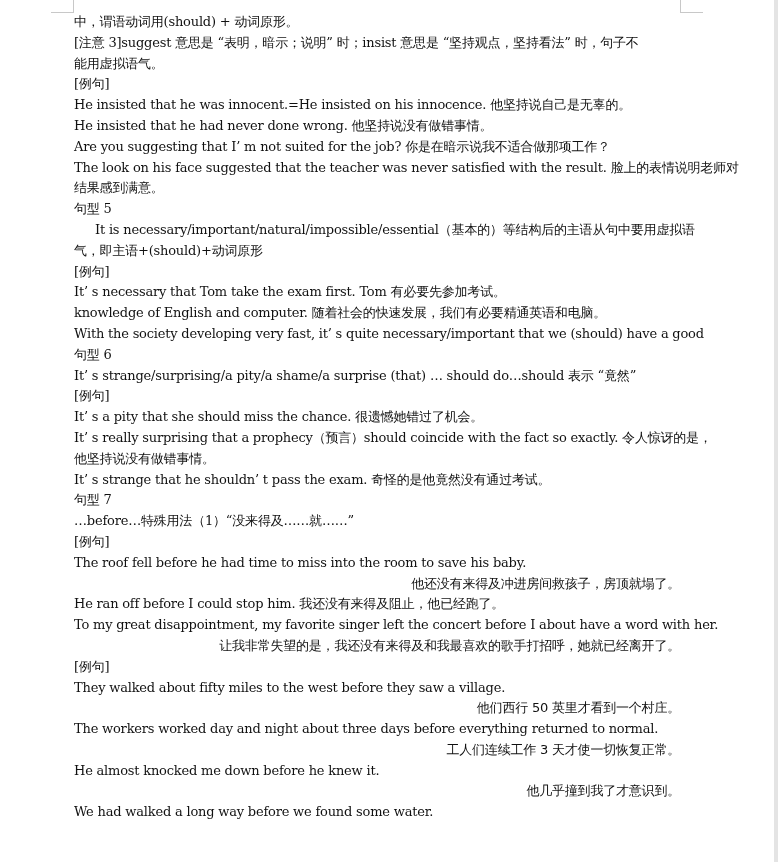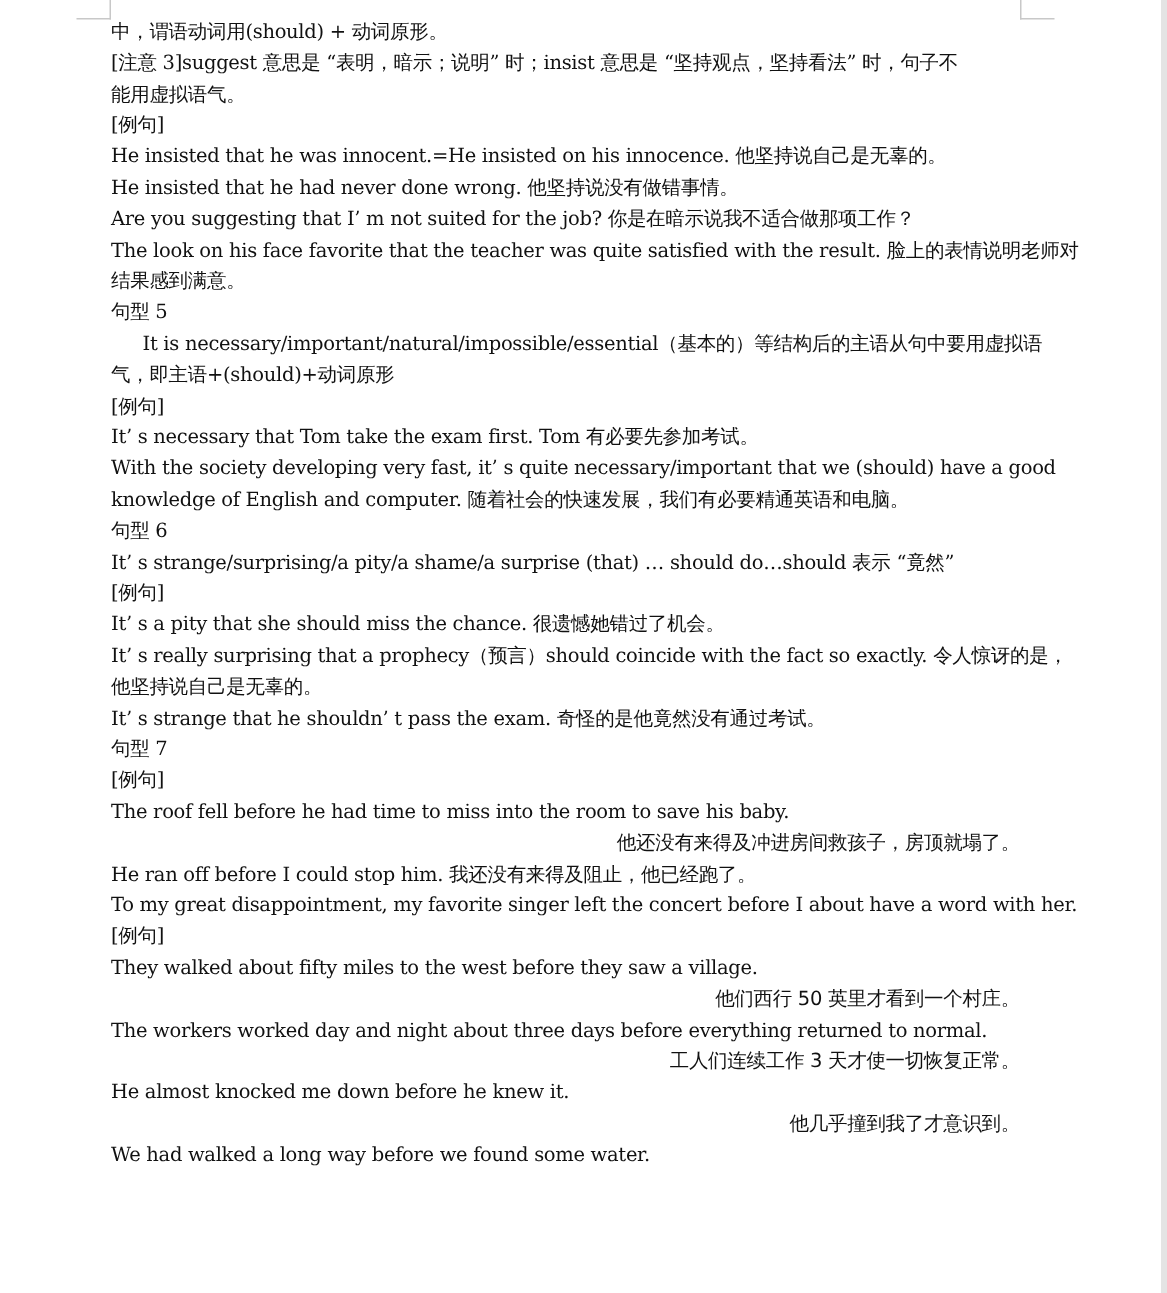--- a/index.html
+++ b/index.html
@@ -48,45 +48,47 @@
   <div class="corner-mark right"></div>
 
   <div class="content">
     <div class="line">中，谓语动词用(should) +  动词原形。</div>
     <div class="line">[注意 3]suggest 意思是 “表明，暗示；说明” 时；insist 意思是 “坚持观点，坚持看法” 时，句子不</div>
     <div class="line">能用虚拟语气。</div>
     <div class="line">[例句]</div>
     <div class="line">He insisted that he was innocent.=He insisted on his innocence.  他坚持说自己是无辜的。</div>
     <div class="line">He insisted that he had never done wrong.  他坚持说没有做错事情。</div>
     <div class="line">Are you suggesting that I’ m not suited for the job?  你是在暗示说我不适合做那项工作？</div>
-    <div class="line">The look on his face favorite that the teacher was quite satisfied with the result.  脸上的表情说明老师对</div>
+    <div class="line">The look on his face suggested that the teacher was never satisfied with the result.  脸上的表情说明老师对</div>
     <div class="line">结果感到满意。</div>
 
     <div class="line">句型 5</div>
     <div class="line indent">It is necessary/important/natural/impossible/essential（基本的）等结构后的主语从句中要用虚拟语</div>
     <div class="line">气，即主语+(should)+动词原形</div>
     <div class="line">[例句]</div>
     <div class="line">It’ s necessary that Tom take the exam first. Tom 有必要先参加考试。</div>
+    <div class="line">knowledge of English and computer.  随着社会的快速发展，我们有必要精通英语和电脑。</div>
     <div class="line">With the society developing very fast, it’ s quite necessary/important that we (should) have a good</div>
-    <div class="line">knowledge of English and computer.  随着社会的快速发展，我们有必要精通英语和电脑。</div>
 
     <div class="line">句型 6</div>
     <div class="line">It’ s strange/surprising/a pity/a shame/a surprise (that)  …   should do…should 表示 “竟然”</div>
     <div class="line">[例句]</div>
     <div class="line">It’ s a pity that she should miss the chance.  很遗憾她错过了机会。</div>
     <div class="line">It’ s really surprising that a prophecy（预言）should coincide with the fact so exactly.  令人惊讶的是，</div>
-    <div class="line">他坚持说自己是无辜的。</div>
+    <div class="line">他坚持说没有做错事情。</div>
     <div class="line">It’ s strange that he shouldn’ t pass the exam.  奇怪的是他竟然没有通过考试。</div>
 
     <div class="line">句型 7</div>
+    <div class="line">…before…特殊用法（1）“没来得及……就……”</div>
     <div class="line">[例句]</div>
     <div class="line">The roof fell before he had time to miss into the room to save his baby.</div>
     <div class="line zh">他还没有来得及冲进房间救孩子，房顶就塌了。</div>
     <div class="line">He ran off before I could stop him.  我还没有来得及阻止，他已经跑了。</div>
     <div class="line">To my great disappointment, my favorite singer left the concert before I about have a word with her.</div>
+    <div class="line zh">让我非常失望的是，我还没有来得及和我最喜欢的歌手打招呼，她就已经离开了。</div>
 
     <div class="line">[例句]</div>
     <div class="line">They walked about fifty miles to the west before they saw a village.</div>
     <div class="line zh">他们西行 50 英里才看到一个村庄。</div>
     <div class="line">The workers worked day and night about three days before everything returned to normal.</div>
     <div class="line zh">工人们连续工作 3 天才使一切恢复正常。</div>
     <div class="line">He almost knocked me down before he knew it.</div>
     <div class="line zh">他几乎撞到我了才意识到。</div>
     <div class="line">We had walked a long way before we found some water.</div>
   </div>

